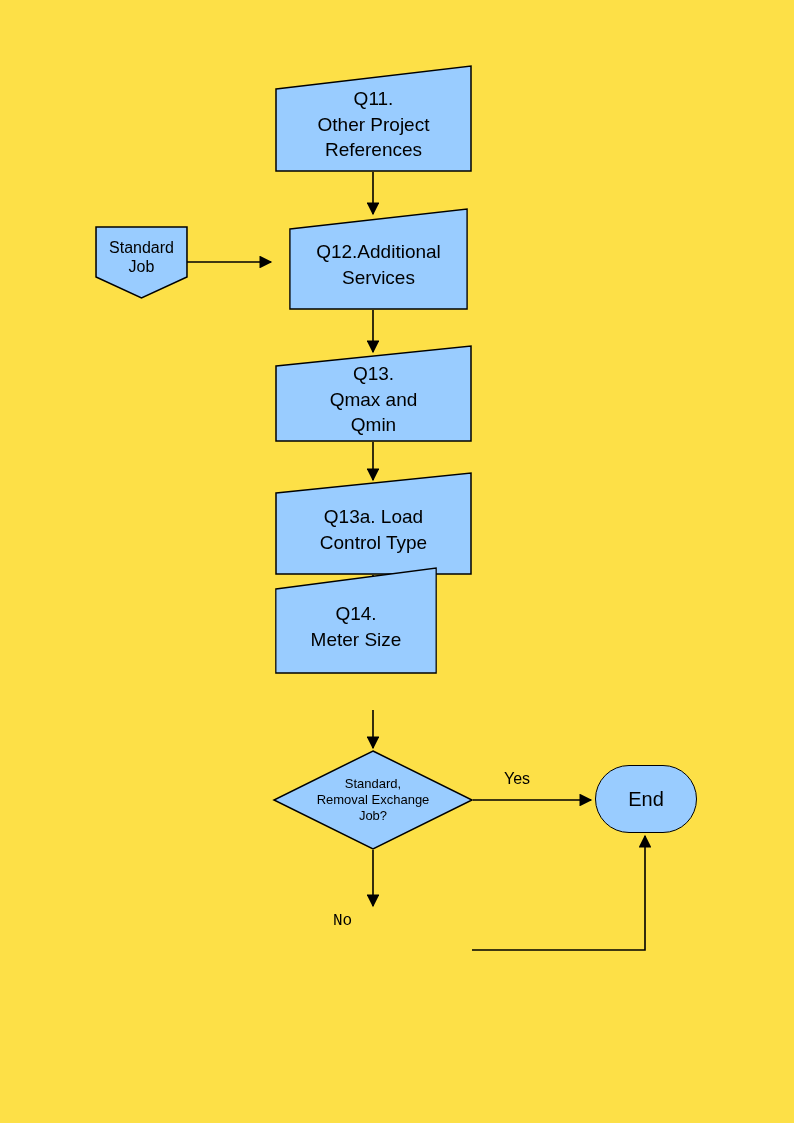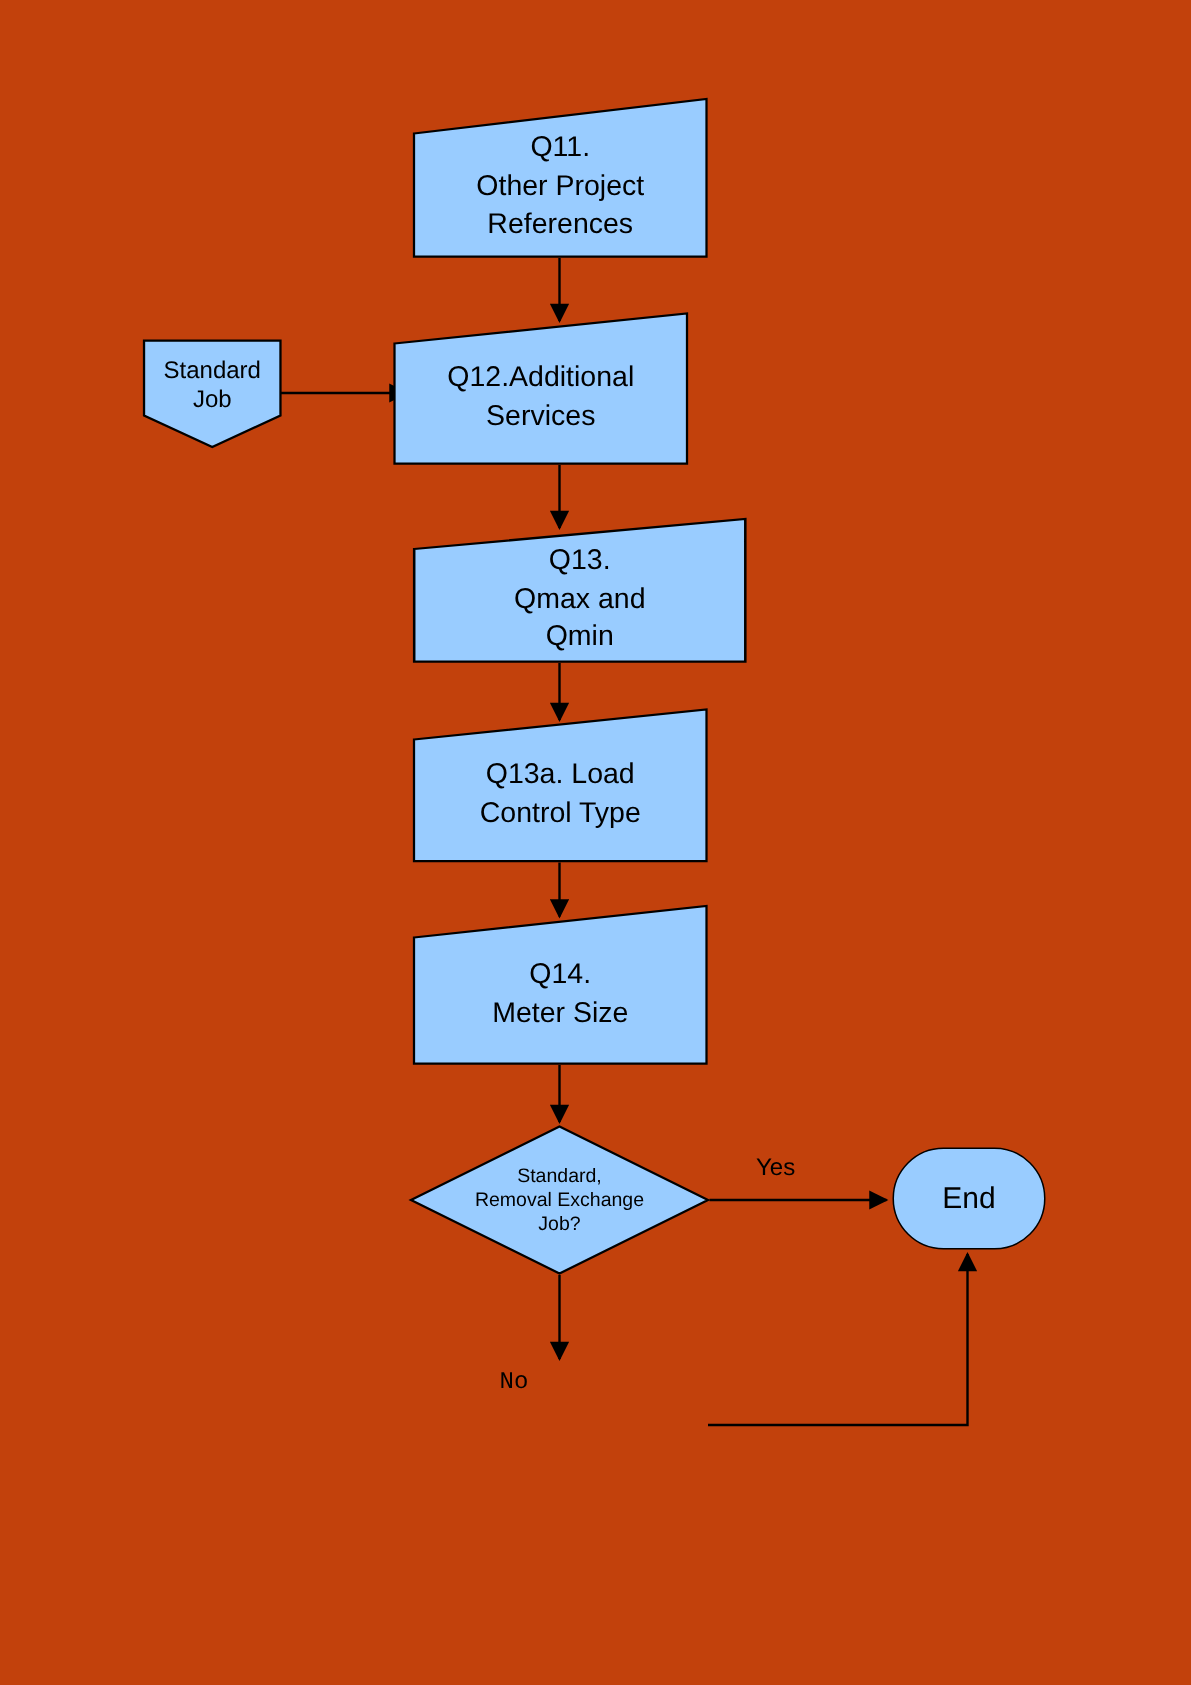--- a/index.html
+++ b/index.html
@@ -3,21 +3,21 @@
 <meta charset="utf-8">
 <style>
   * { margin: 0; padding: 0; box-sizing: border-box; }
   html, body { background: #ffffff; }
   body { font-family: "Liberation Sans", sans-serif; color: #000; }
 
   .page {
     position: relative;
     width: 794px;
     height: 1123px;
-    background: #c2410c;
+    background: #fde047;
     overflow: hidden;
   }
 
   .edges-layer {
     position: absolute;
     left: 0; top: 0;
     width: 794px; height: 1123px;
   }
 
   .node { position: absolute; }
@@ -88,46 +88,46 @@
   </div>
 
   <div class="node connector" style="left:95px; top:226px; width:93px; height:74px;">
     <svg viewBox="0 0 91 74" preserveAspectRatio="none">
       <polygon points="1,1 90,1 90,51 45.5,72 1,51" fill="var(--node-fill, #99CCFF)" stroke="var(--node-border, #000)" stroke-width="1.5"></polygon>
     </svg>
     <div class="label">Standard
 Job</div>
   </div>
 
-  <div class="node slant" style="left:262px; top:208px; width:197px; height:102px;">
+  <div class="node slant" style="left:289px; top:208px; width:179px; height:102px;">
     <svg viewBox="0 0 197 102" preserveAspectRatio="none">
       <polygon points="1,21 196,1 196,101 1,101" fill="var(--node-fill, #99CCFF)" stroke="var(--node-border, #000)" stroke-width="1.5"></polygon>
     </svg>
     <div class="label">Q12.Additional
 Services</div>
   </div>
 
-  <div class="node slant" style="left:275px; top:345px; width:223px; height:97px;">
+  <div class="node slant" style="left:275px; top:345px; width:197px; height:97px;">
     <svg viewBox="0 0 197 97" preserveAspectRatio="none">
       <polygon points="1,21 196,1 196,96 1,96" fill="var(--node-fill, #99CCFF)" stroke="var(--node-border, #000)" stroke-width="1.5"></polygon>
     </svg>
     <div class="label">Q13.
 Qmax and
 Qmin</div>
   </div>
 
   <div class="node slant" style="left:275px; top:472px; width:197px; height:103px;padding-left:36px;">
     <svg viewBox="0 0 197 103" preserveAspectRatio="none">
       <polygon points="1,21 196,1 196,102 1,102" fill="var(--node-fill, #99CCFF)" stroke="var(--node-border, #000)" stroke-width="1.5"></polygon>
     </svg>
     <div class="label">Q13a. Load
 Control Type</div>
   </div>
 
-  <div class="node slant" style="left:275px; top:603px; width:197px; height:107px;">
+  <div class="node slant" style="left:275px; top:567px; width:162px; height:107px;">
     <svg viewBox="0 0 197 107" preserveAspectRatio="none">
       <polygon points="1,22 196,1 196,106 1,106" fill="var(--node-fill, #99CCFF)" stroke="var(--node-border, #000)" stroke-width="1.5"></polygon>
     </svg>
     <div class="label">Q14.
 Meter Size</div>
   </div>
 
   <div class="node decision" style="left:273px; top:750px; width:200px; height:100px;">
     <svg viewBox="0 0 200 100" preserveAspectRatio="none">
       <polygon points="100,1 199,50 100,99 1,50" fill="var(--node-fill, #99CCFF)" stroke="var(--node-border, #000)" stroke-width="1.5"></polygon>

